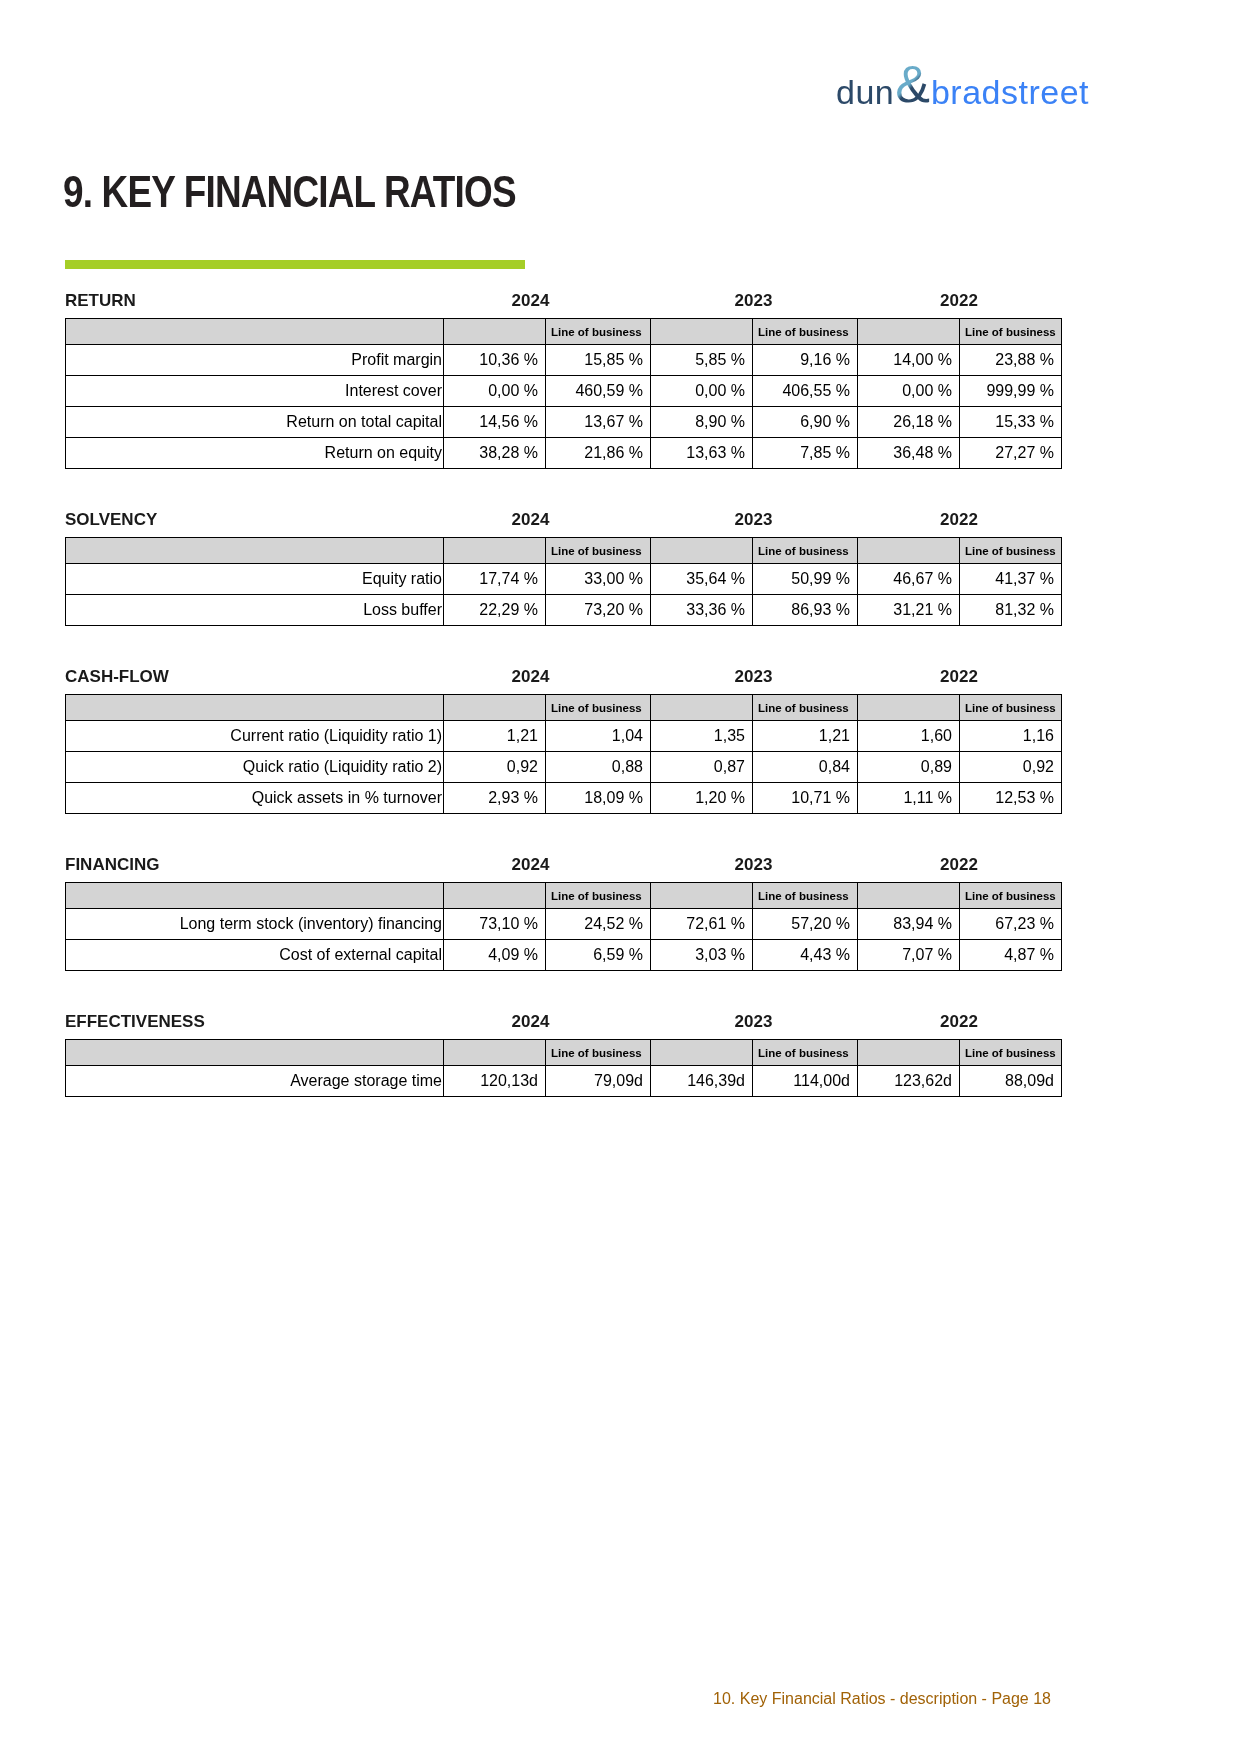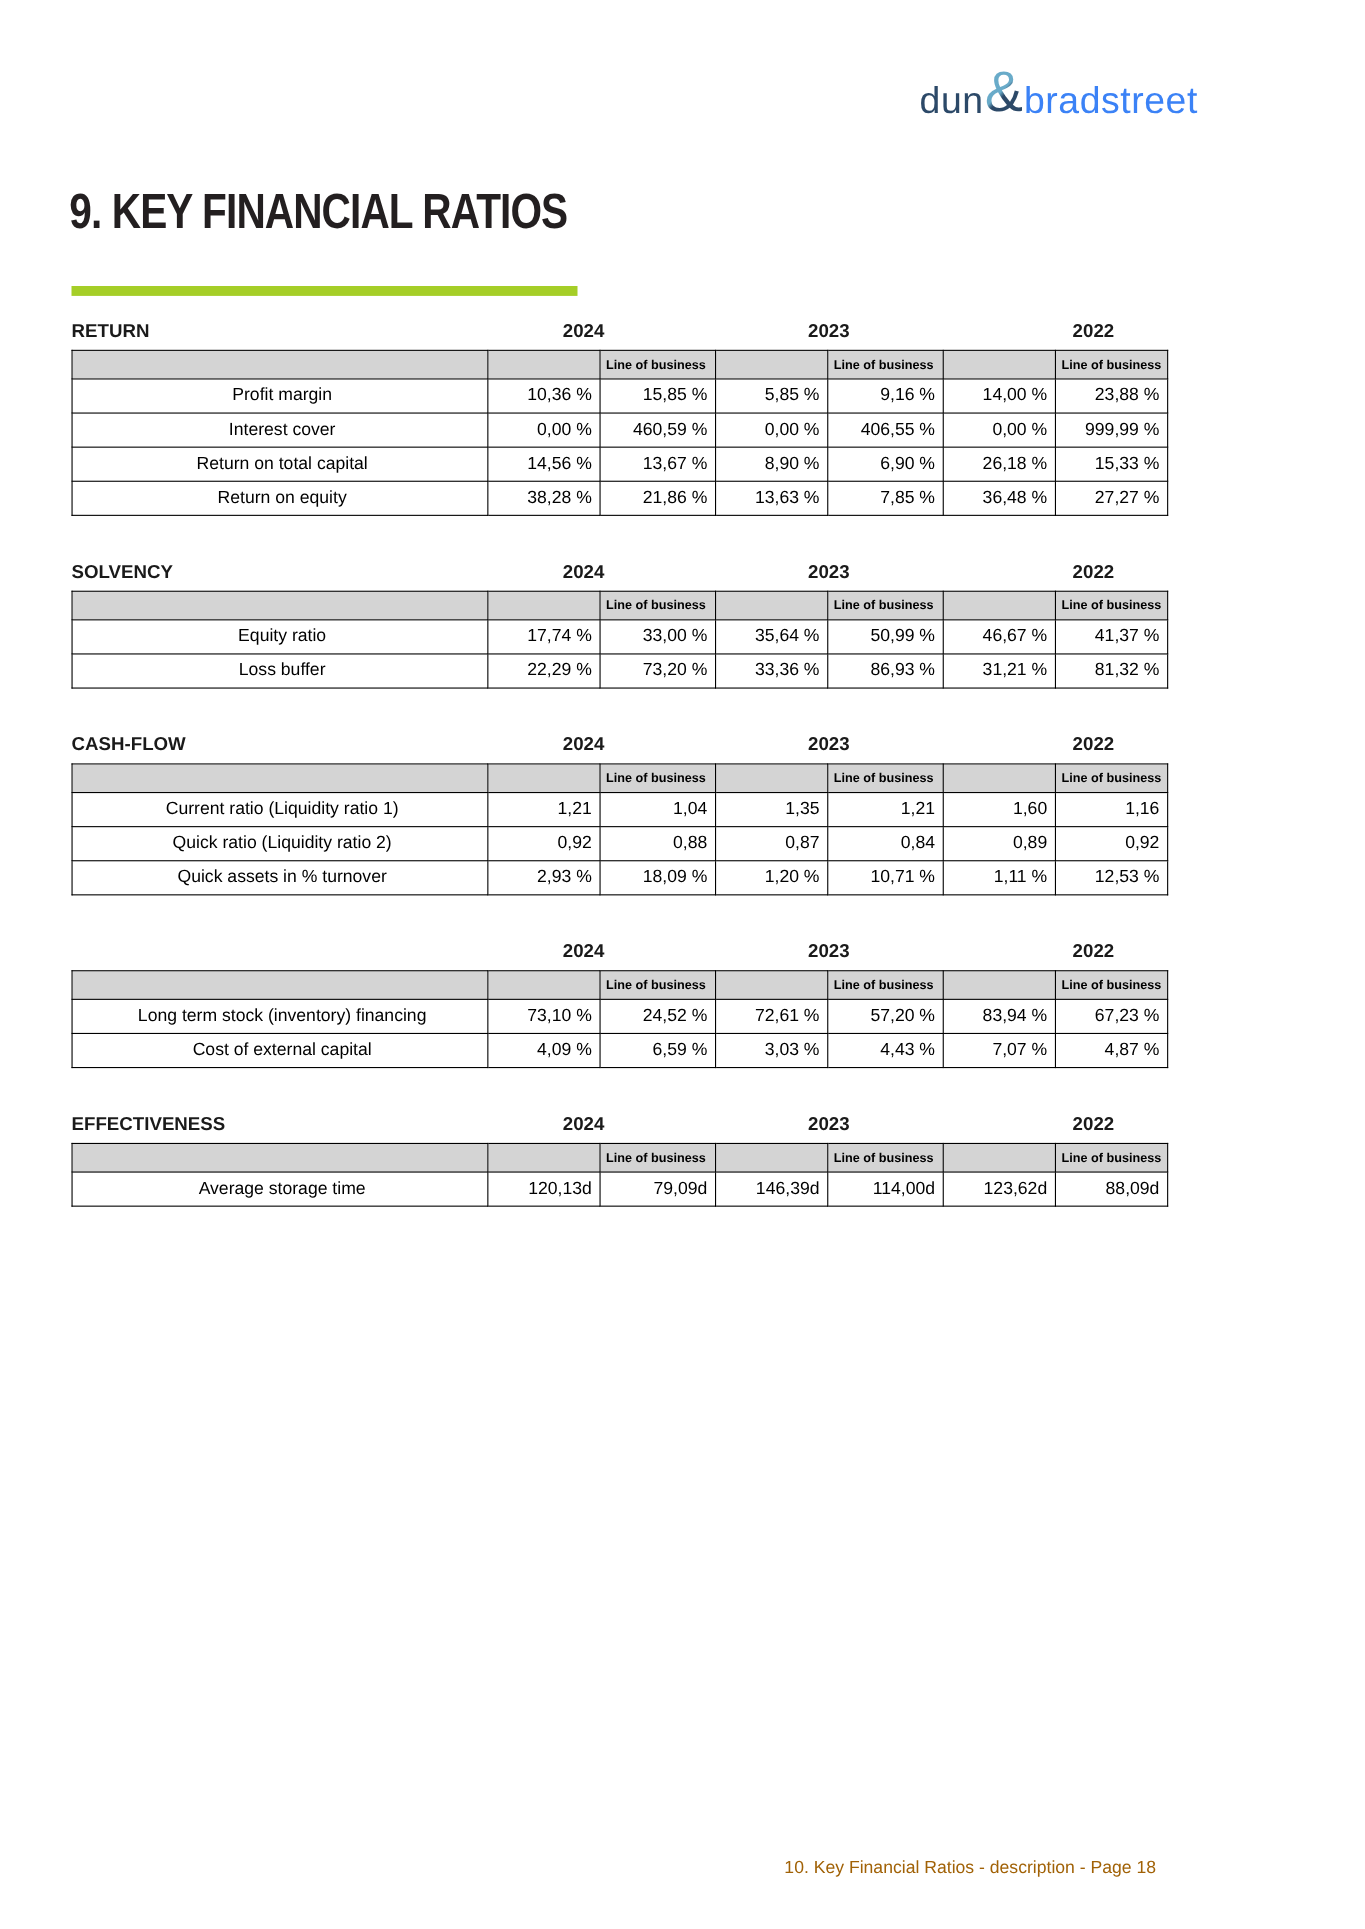--- a/index.html
+++ b/index.html
@@ -29,31 +29,31 @@
 
   
   .content { position:absolute; left:65px; top:291px; width:996px; }
   .section { margin-bottom:41px; }
   .section-head { position:relative; height:27px; }
   .section-title { margin:0; font-size:17px; font-weight:bold; line-height:20px; color:#1a1a1a; }
   .year-labels { position:absolute; inset:0; }
   .year { position:absolute; top:0; text-align:center; font-size:17px; font-weight:bold; line-height:20px; color:#1a1a1a; }
   .year.y0 { left:362px; width:207px; }
   .year.y1 { left:585px; width:207px; }
-  .year.y2 { left:827px; width:204px; }
+  .year.y2 { left:792px; width:204px; }
 
   
   table.ratios { border-collapse:collapse; table-layout:fixed; width:996px; }
   table.ratios th, table.ratios td { border:1px solid #000; overflow:hidden; white-space:nowrap; }
   table.ratios thead th {
     background:#d4d4d4; height:25px; font-size:11.5px; font-weight:bold;
     text-align:left; padding:0 2px 0 5px;
   }
   table.ratios tbody td { height:28px; font-size:16px; }
-  td.lbl { text-align:center; padding-left:5px; }
+  td.lbl { text-align:right; padding-left:5px; }
   td.val { text-align:right; padding-right:7px; }
 
   
   .footer { position:absolute; top:1690px; right:190px; font-size:16px; color:#a16207; }
 </style>
 </head>
 <body>
 
 <div class="logo">
   <span class="word1">dun</span>
@@ -247,20 +247,21 @@
           <td class="val">10,71 %</td>
           <td class="val">1,11 %</td>
           <td class="val">12,53 %</td>
         </tr>
       </tbody>
     </table>
   </div>
 
   <div class="section">
     <div class="section-head">
+      <h2 class="section-title">FINANCING</h2>
       <div class="year-labels">
         <span class="year y0">2024</span>
         <span class="year y1">2023</span>
         <span class="year y2">2022</span>
       </div>
     </div>
     <table class="ratios">
       <colgroup>
           <col style="width:378px">
           <col style="width:102px">

